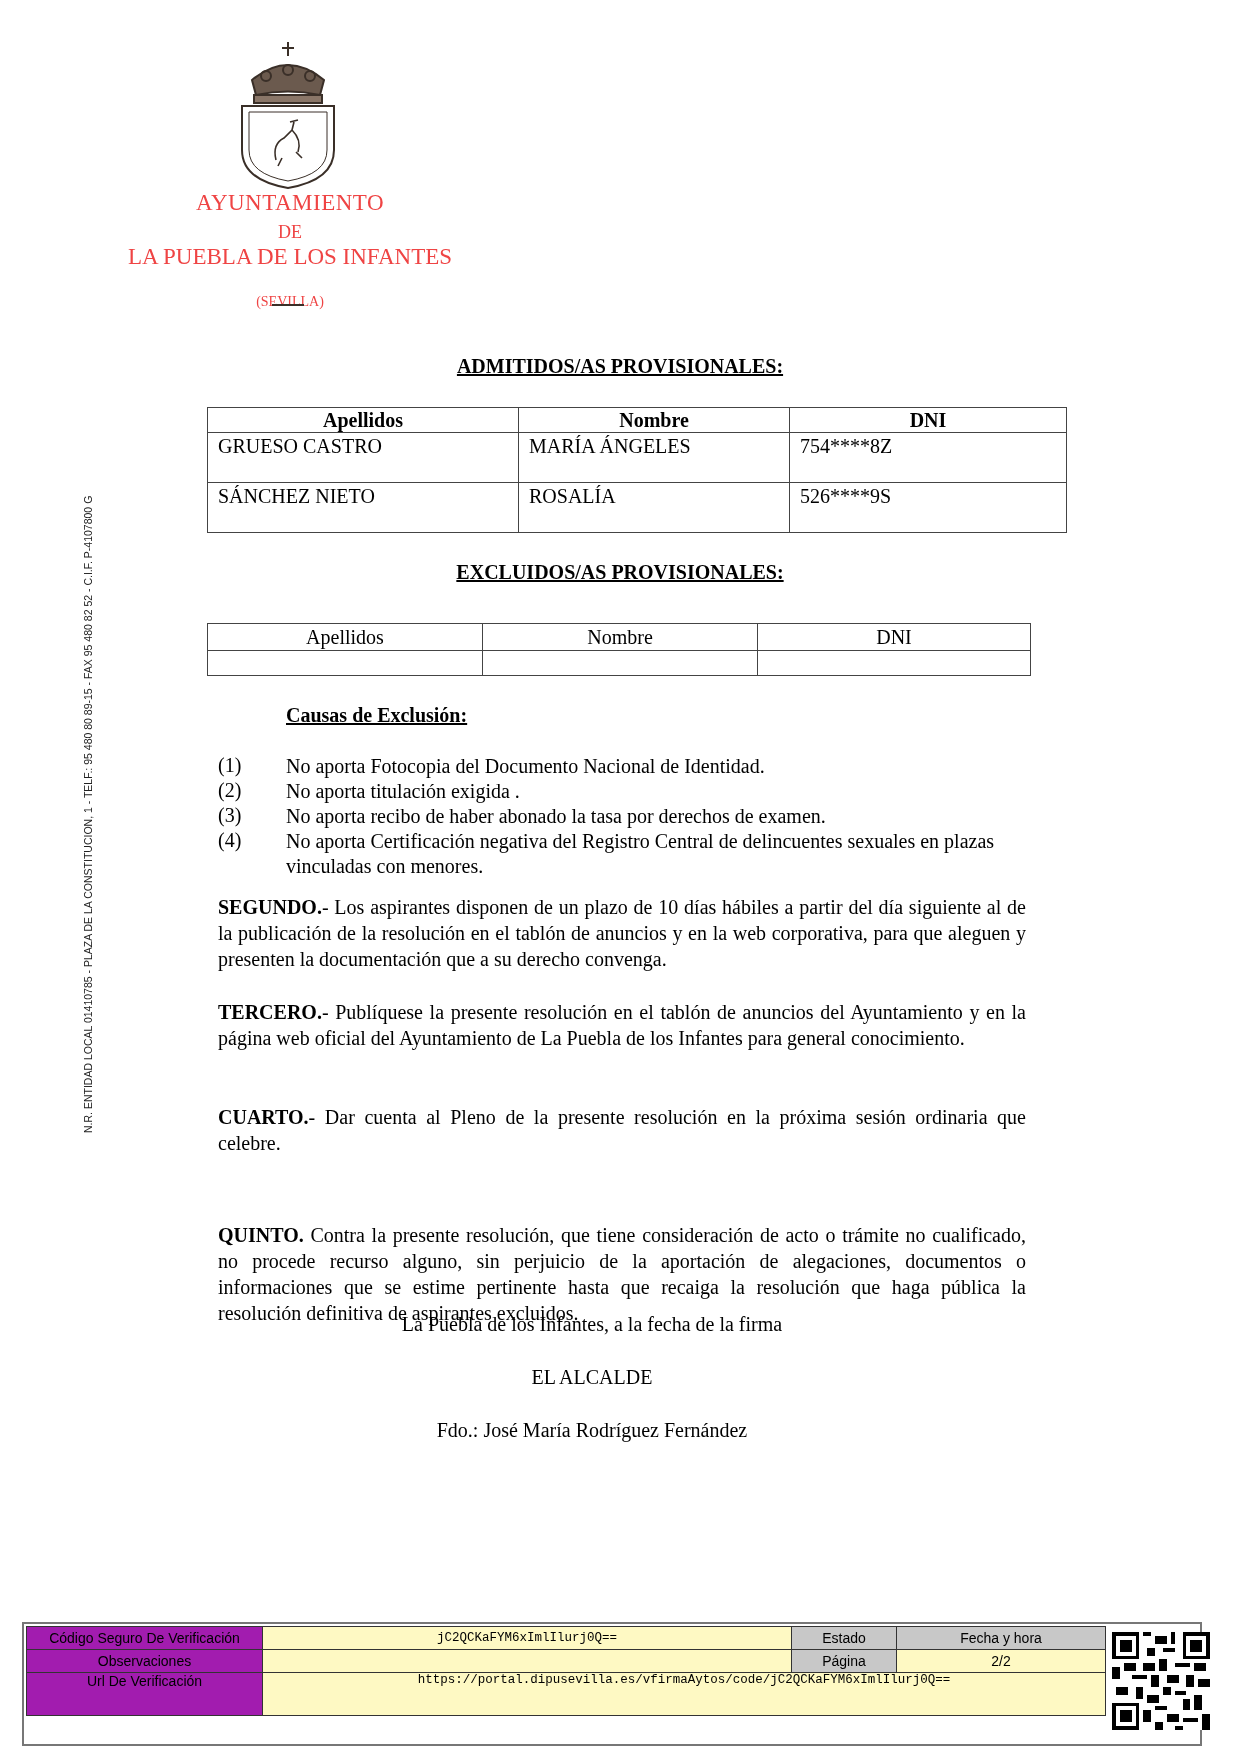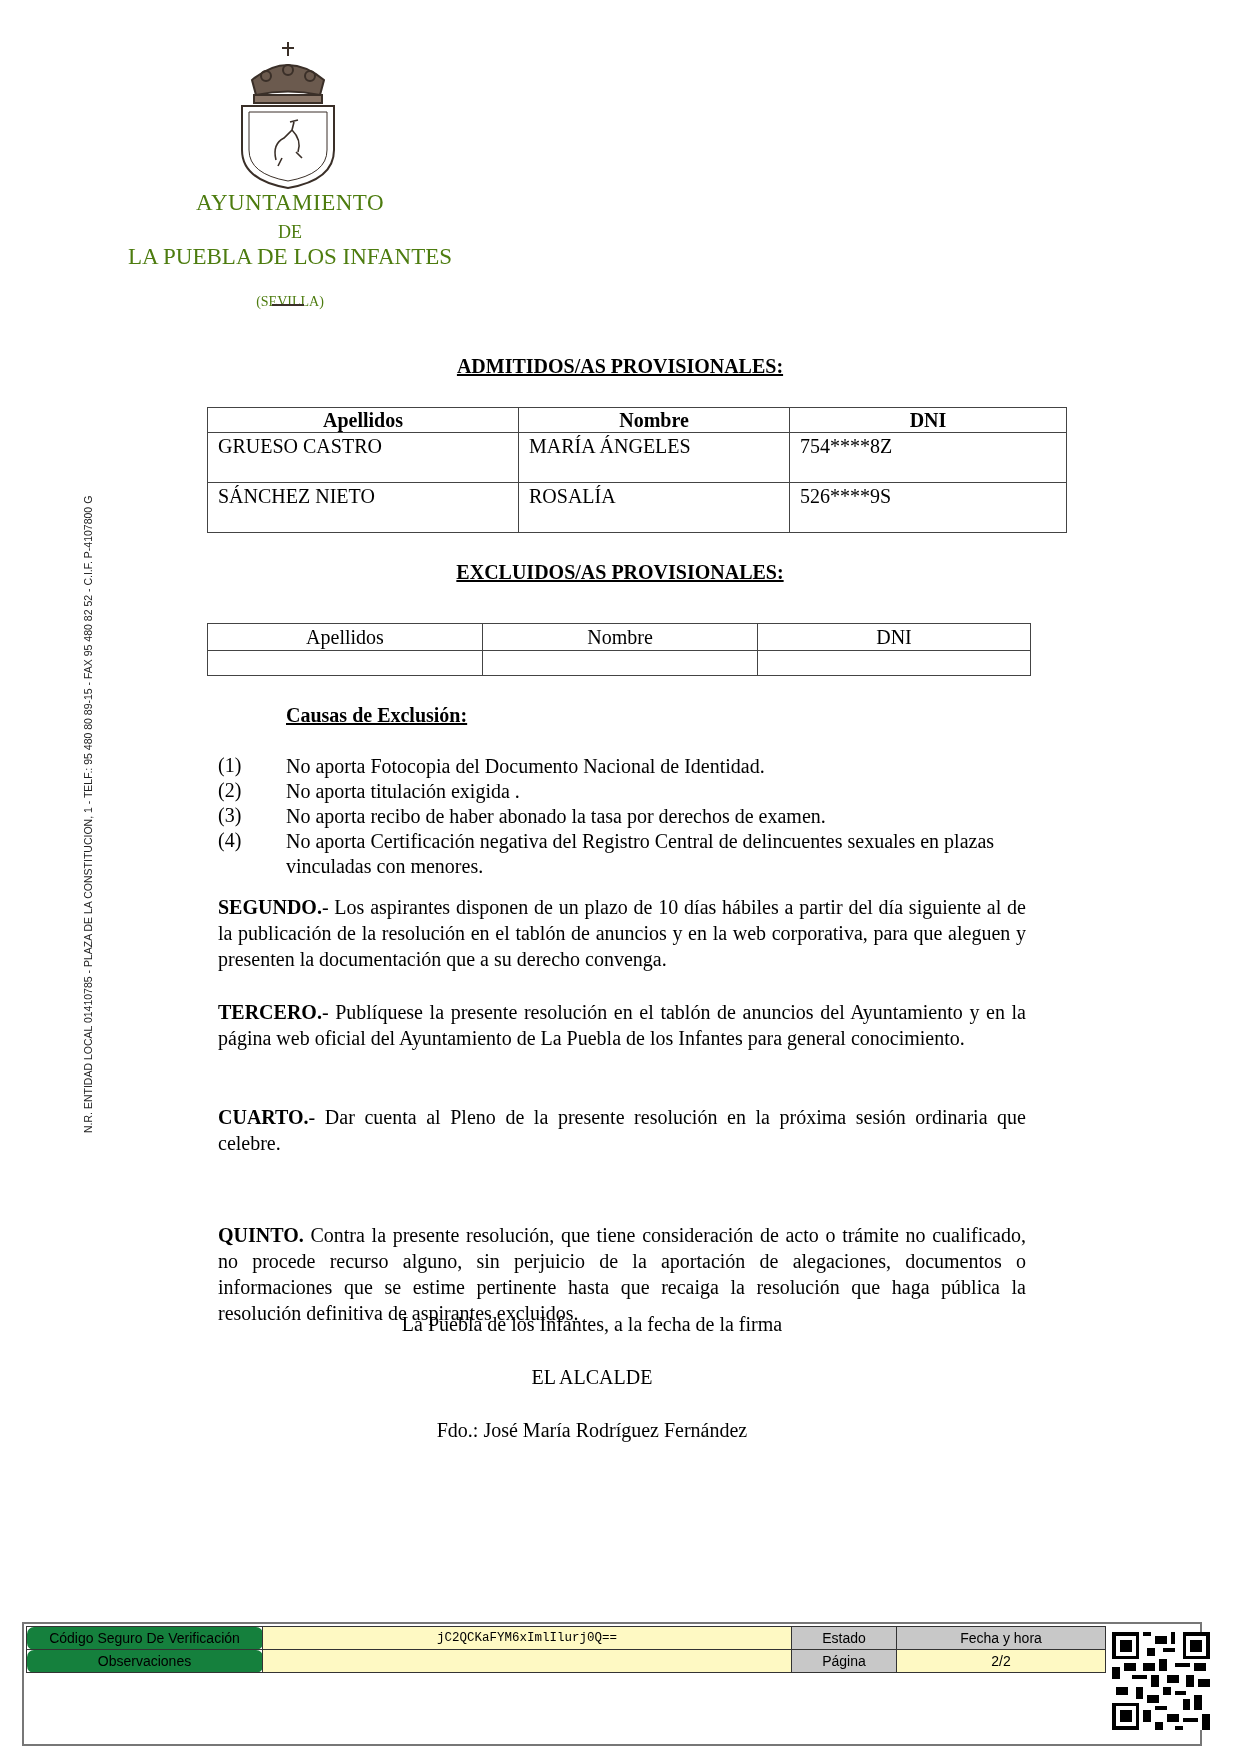--- a/index.html
+++ b/index.html
@@ -1,21 +1,21 @@
 <!DOCTYPE html>
 <html><head>
 <meta charset="utf-8">
 <style>
   html, body { margin:0; padding:0; background:#fff; }
   body { width:1240px; height:1755px; position:relative; overflow:hidden; font-family:"Liberation Serif", serif; color:#000; }
   .abs { position:absolute; }
 
   
   .crest { left:232px; top:40px; width:112px; height:150px; }
-  .hdr-line { left:0; width:580px; text-align:center; color:#4d7c0f; font-family:"Liberation Serif", serif; }
+  .hdr-line { left:0; width:580px; text-align:center; color:#ef4444; font-family:"Liberation Serif", serif; }
   .hdr1 { top:190px; font-size:23px; letter-spacing:0.5px; }
   .hdr2 { top:222px; font-size:18px; }
   .hdr3 { top:244px; font-size:23px; }
   .hdr4 { top:278px; font-size:14px;margin-top:16px; }
   .hdr-rule { left:272px; top:304px; width:32px; height:2px; background:#3a2f28; }
 
   
   .side { left:82px; top:1133px; transform-origin:0 0; transform:rotate(-90deg); white-space:nowrap;
           font-family:"Liberation Sans", sans-serif; font-size:10.5px; color:#222; }
 
@@ -39,21 +39,21 @@
 
   .para { left:218px; width:808px; font-size:20px; line-height:26px; text-align:justify; }
   .para b { font-weight:bold; }
 
   .center-line { left:0; width:1240px; text-align:center; font-size:20px; }
 
   
   .verif { left:22px; top:1622px; width:1176px; height:120px; border:2px solid #777; }
   table.vt { position:absolute; left:2px; top:2px; border-collapse:collapse; font-family:"Liberation Sans", sans-serif; font-size:14px; }
   table.vt td { border:1px solid #333; height:22px; padding:0 4px; }
-  .vt .lab { background:#15803d; text-align:center; width:227px;border-radius:7px; }
+  .vt .lab { background:#a21caf; text-align:center; width:227px; }
   .vt .val { background:#fef9c3; }
   .vt .mono { font-family:"Liberation Mono", monospace; font-size:12.5px; text-align:center; }
   .vt .hd { background:#c8c8c8; text-align:center; }
   .vt .ctr { text-align:center; }
   .qr { left:1112px; top:1632px; width:98px; height:98px; }
 </style>
 </head>
 <body>
 
 <svg class="abs crest" viewBox="0 0 112 150">
@@ -158,20 +158,24 @@
       <td class="lab">Código Seguro De Verificación</td>
       <td class="val mono" style="width:520px">jC2QCKaFYM6xImlIlurj0Q==</td>
       <td class="hd" style="width:96px">Estado</td>
       <td class="hd" style="width:200px">Fecha y hora</td>
     </tr>
     <tr>
       <td class="lab">Observaciones</td>
       <td class="val"></td>
       <td class="hd">Página</td>
       <td class="val ctr">2/2</td>
+    </tr>
+    <tr>
+      <td class="lab" style="height:42px; vertical-align:top;">Url De Verificación</td>
+      <td class="val mono" colspan="3" style="vertical-align:top;">https://portal.dipusevilla.es/vfirmaAytos/code/jC2QCKaFYM6xImlIlurj0Q==</td>
     </tr>
   </tbody>
     </table>
 </div>
 
 <svg class="abs qr" viewBox="0 0 25 25" shape-rendering="crispEdges">
   <rect width="25" height="25" fill="#fff"></rect>
   <g fill="#000">
     <rect x="0" y="0" width="7" height="7"></rect>
       <rect x="1" y="1" width="5" height="5" fill="#fff"></rect>

